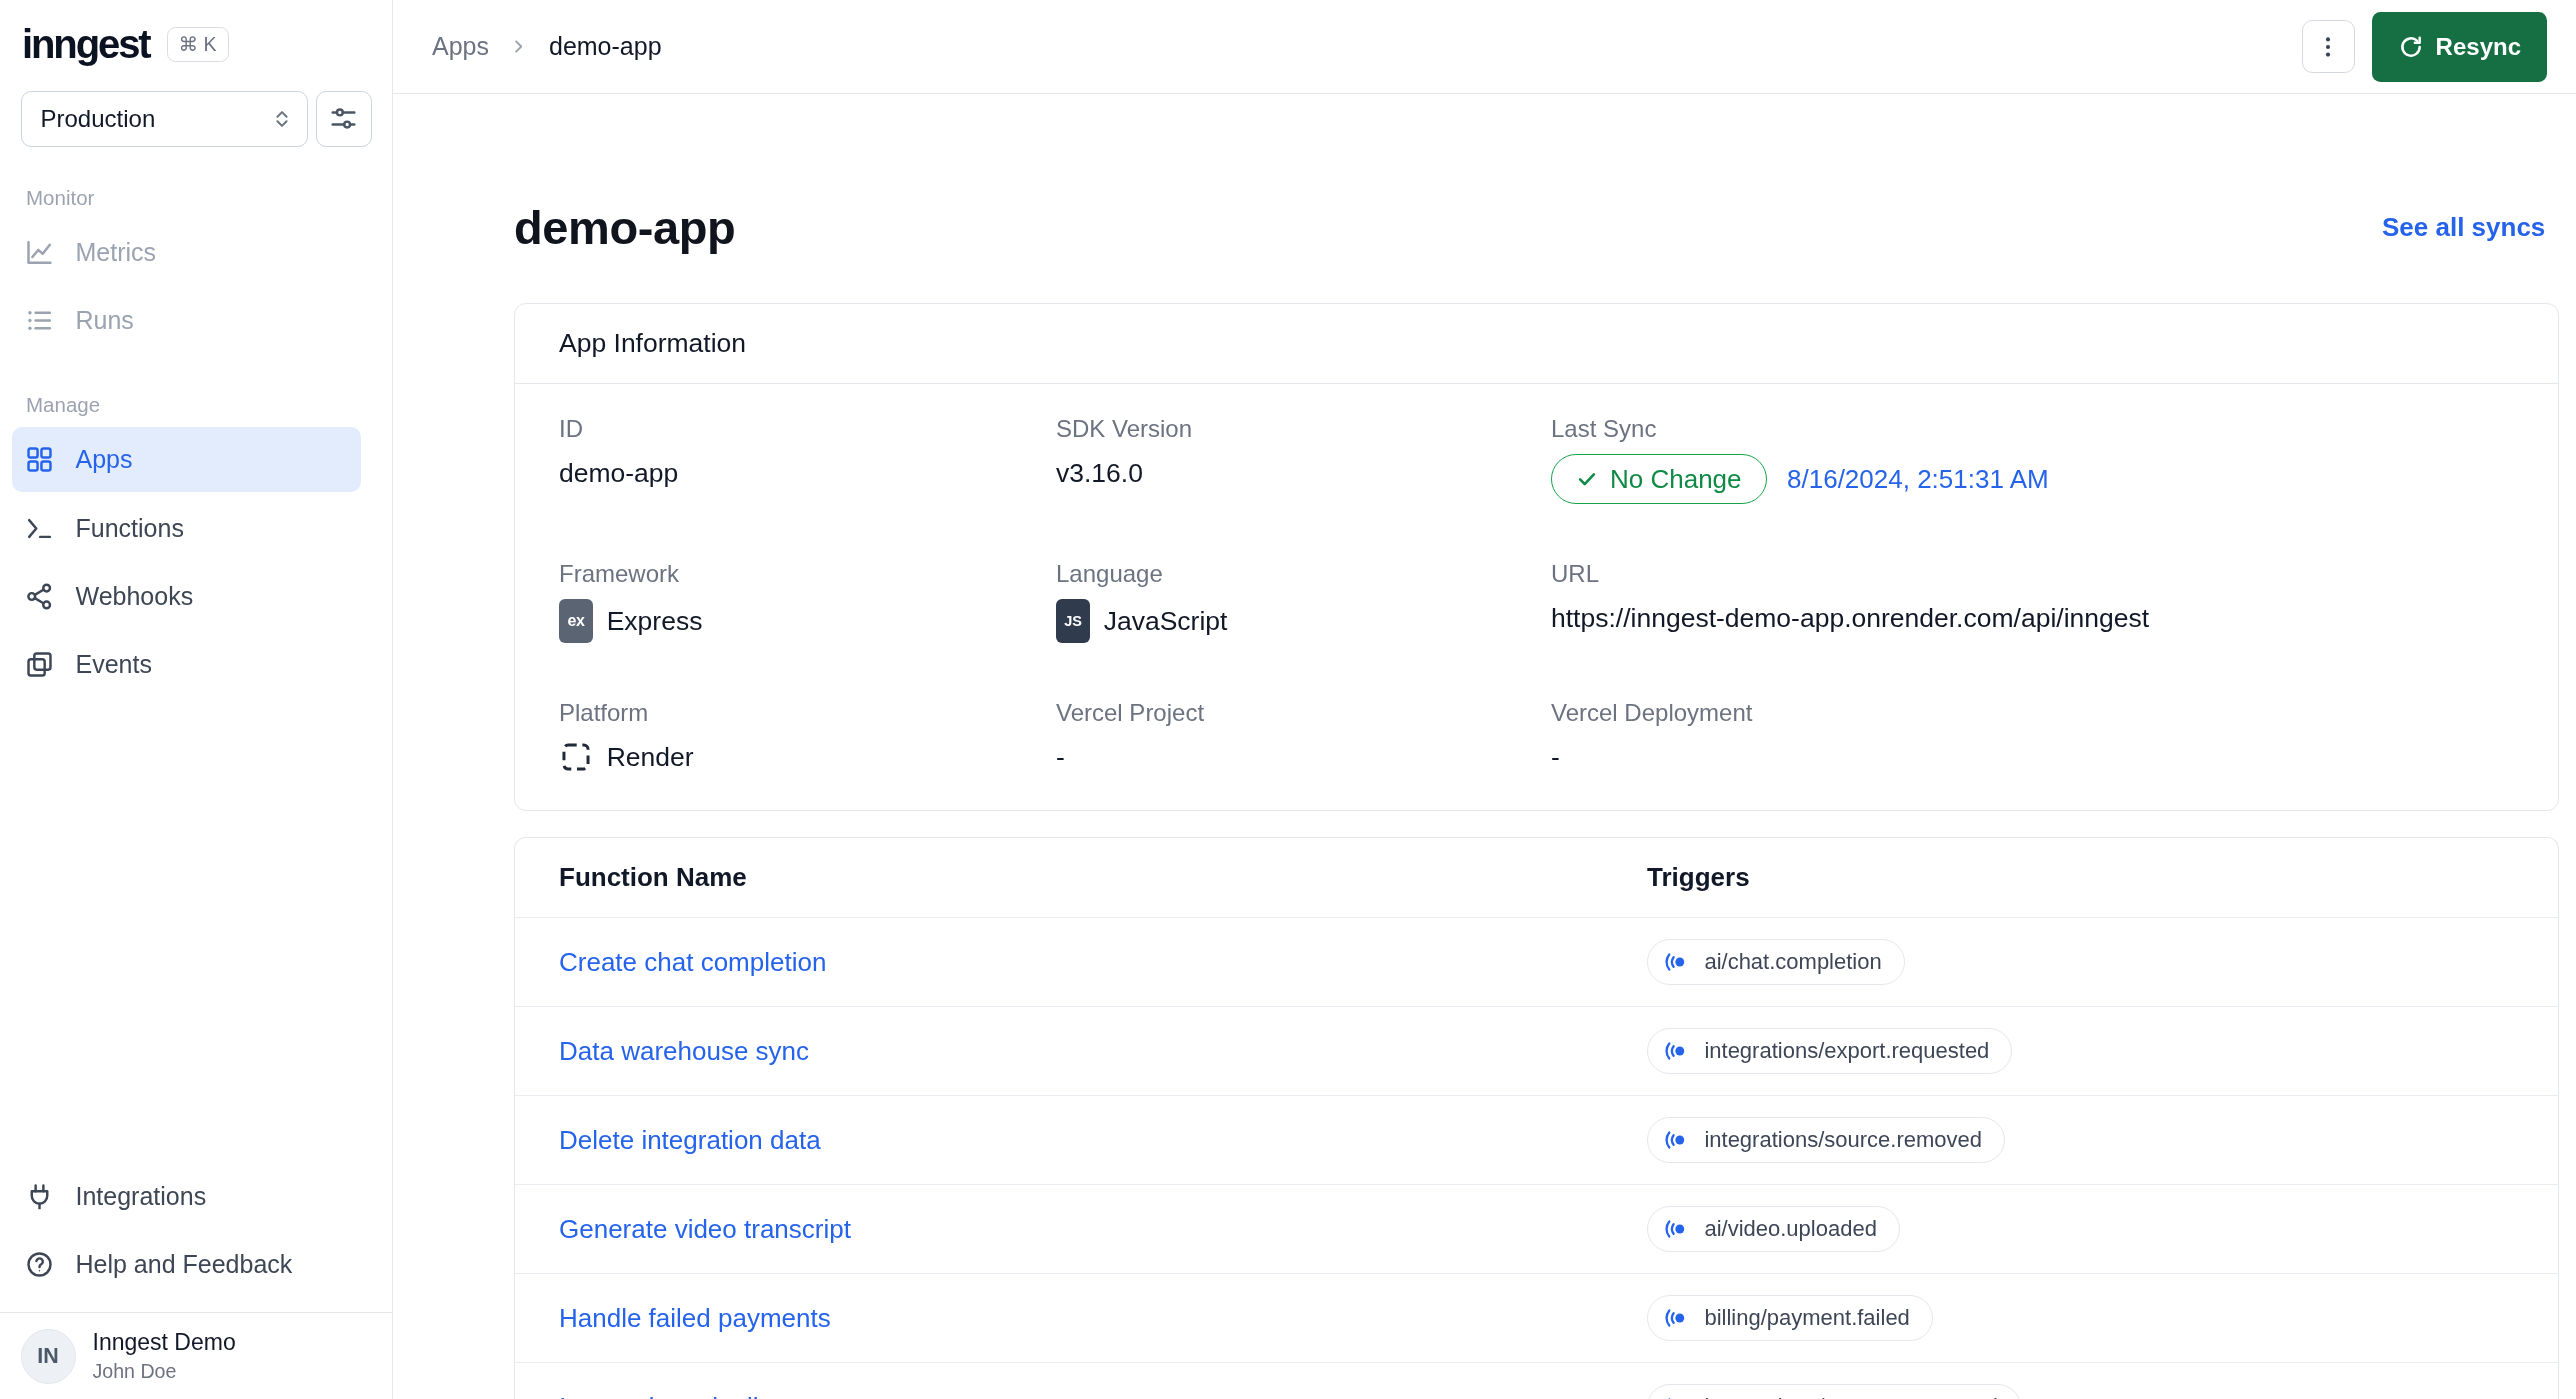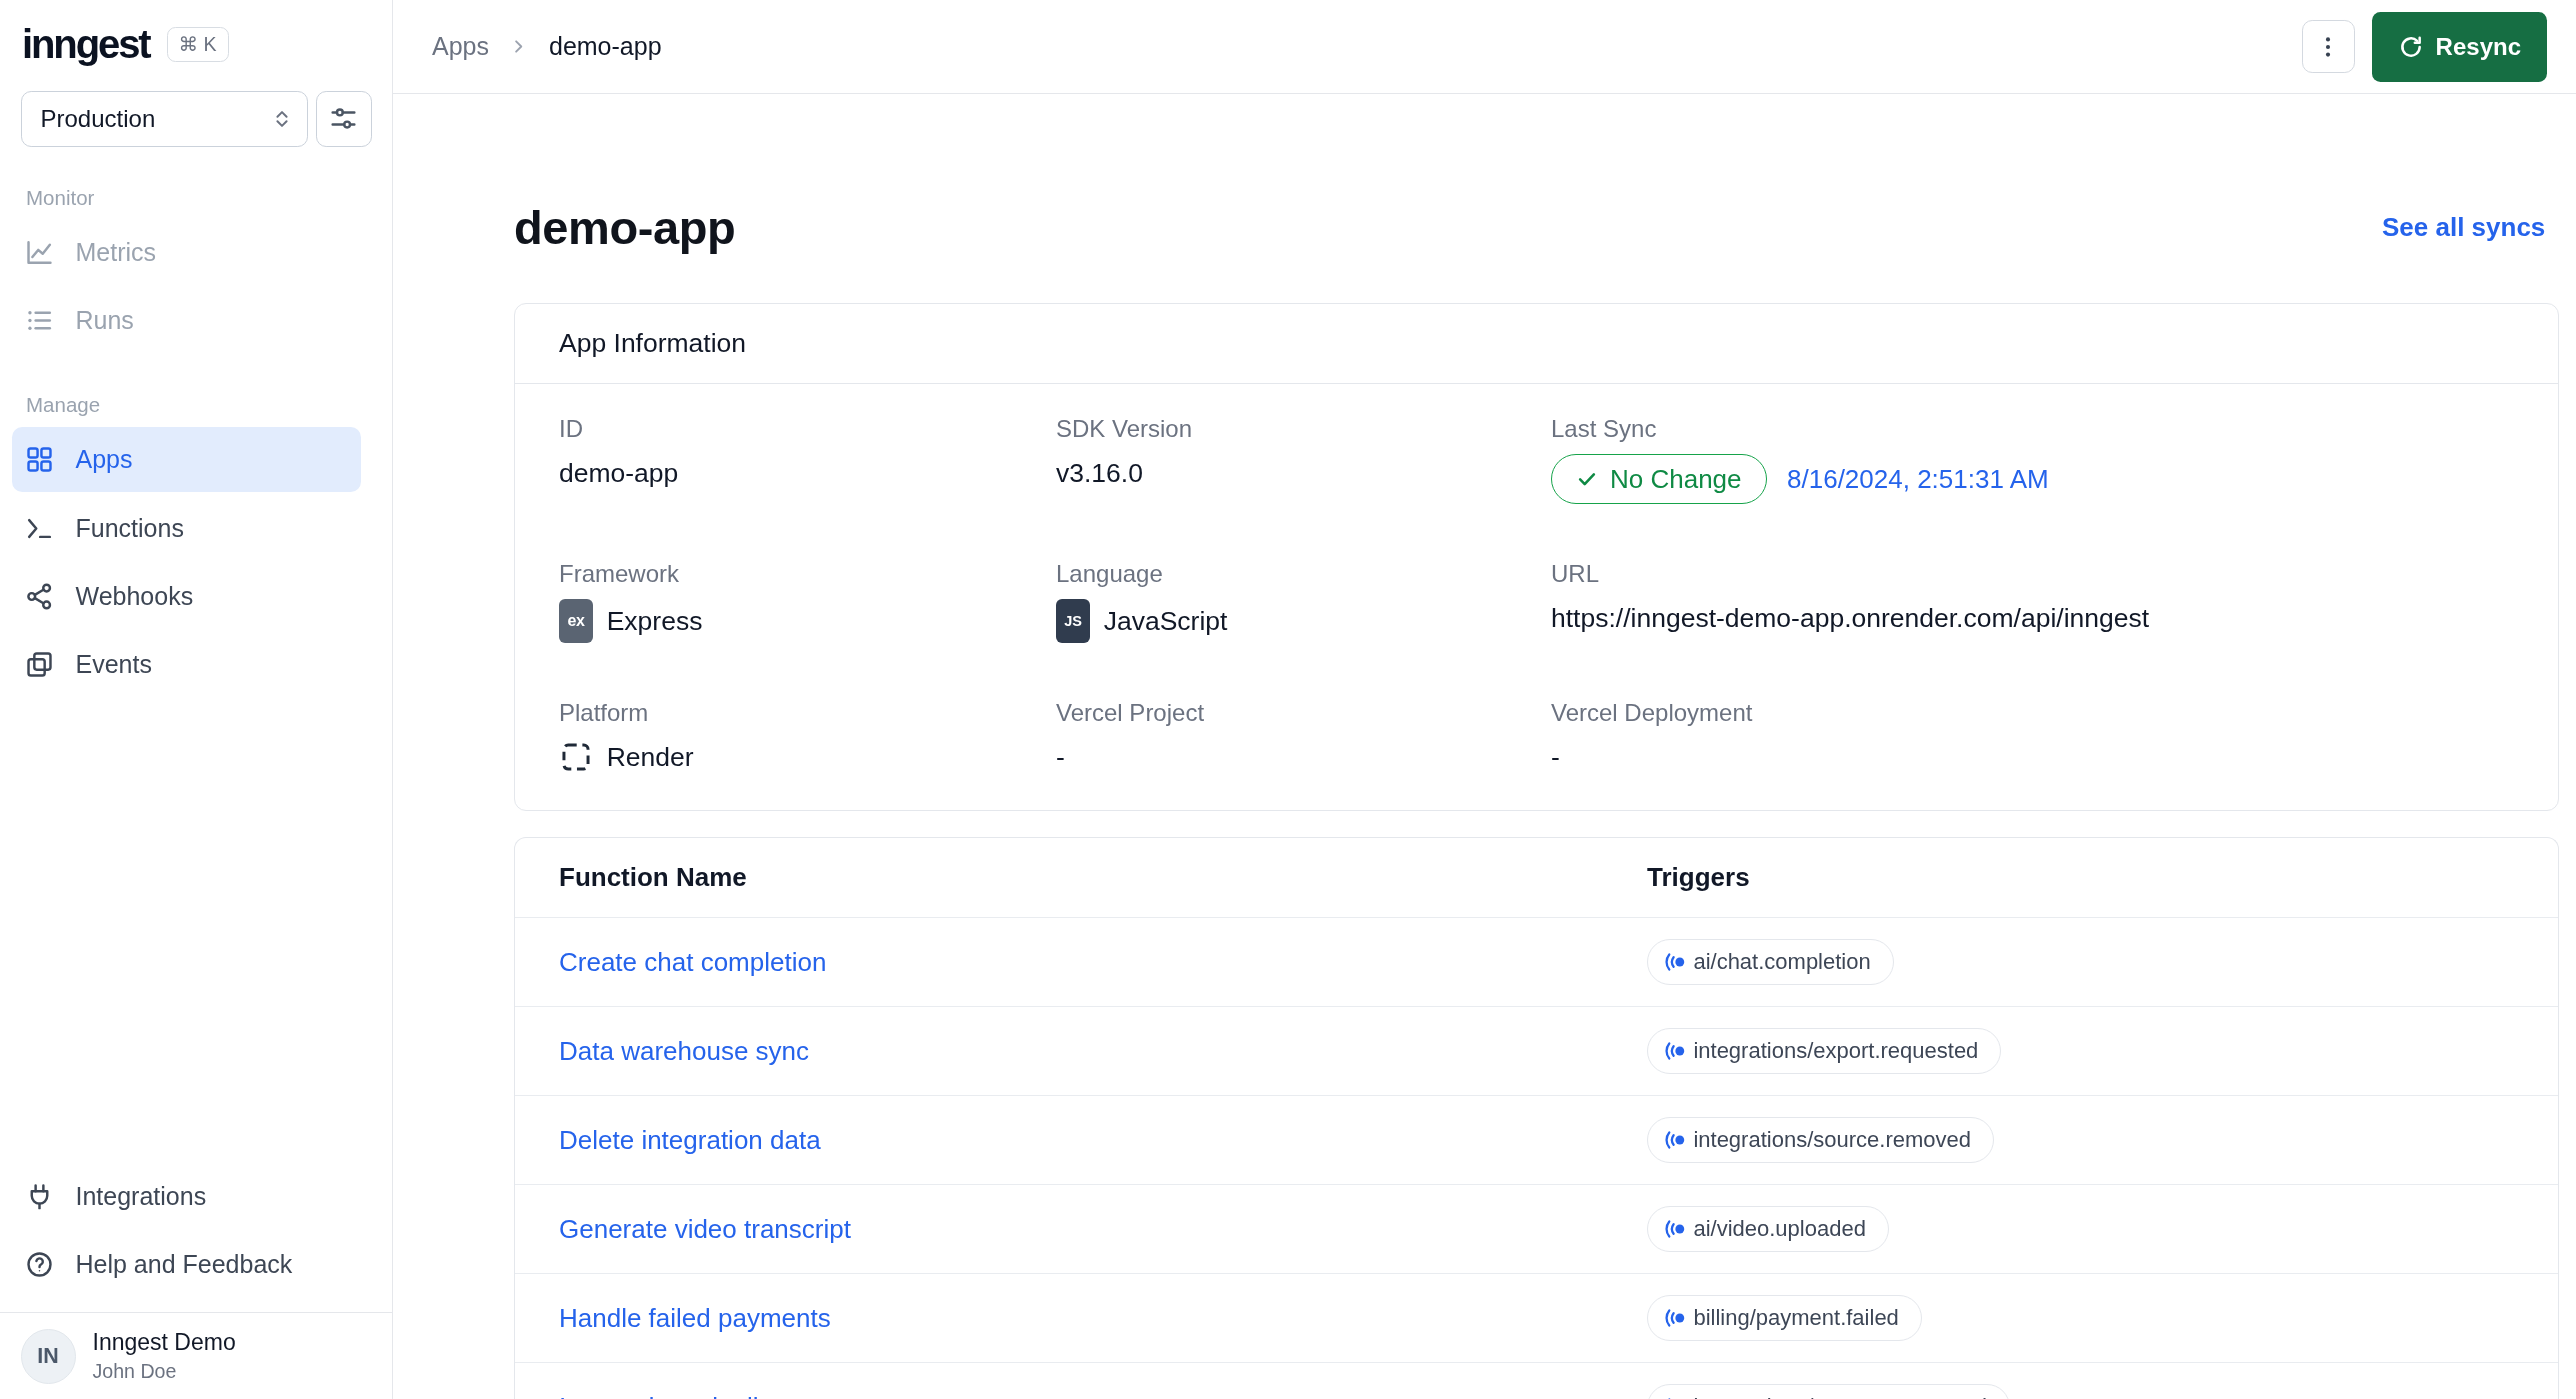--- a/index.html
+++ b/index.html
@@ -49,21 +49,21 @@
   .status-pill{display:inline-flex;align-items:center;gap:12px;border:1.7px solid #16A34A;color:#0F8A44;border-radius:853px;padding:7px 24px;font-size:26px;white-space:nowrap}
   .sync-date{color:#2563EB;font-size:26px;white-space:nowrap}
   .fw-icon{display:inline-flex;align-items:center;justify-content:center;width:34px;height:44px;border-radius:6px;color:#fff;font-weight:700}
   .fw-icon.express{background:#5A6472;font-size:16px;letter-spacing:-0.4px}
   .fw-icon.js{background:#303C4E;font-size:14.5px}
 
   .table-card{margin-top:26px;border-bottom:none;border-bottom-left-radius:0;border-bottom-right-radius:0}
   .t-head{display:grid;grid-template-columns:1088px 1fr;padding:0 44px;height:79px;align-items:center;font-size:26px;font-weight:600;color:#111827}
   .t-row{display:grid;grid-template-columns:1088px 1fr;padding:0 44px;height:89px;align-items:center;border-top:1.7px solid #E9ECF0}
   .fn-link{color:#2563EB;font-size:26px;font-weight:500;cursor:pointer;text-decoration:none;width:max-content}
-  .trigger-pill{display:inline-flex;align-items:center;gap:4px;border:1.7px solid #E4E7EC;border-radius:853px;padding:9.4px 22px 9.4px 15.4px;font-size:22px;color:#3D4656;width:max-content;background:#fff}
+  .trigger-pill{display:inline-flex;align-items:center;gap:15px;border:1.7px solid #E4E7EC;border-radius:853px;padding:9.4px 22px 9.4px 15.4px;font-size:22px;color:#3D4656;width:max-content;background:#fff}
 </style>
 </head>
 <body>
 
 <div class="app">
 
   <aside class="sidebar">
 
     <div class="logo-row">
       <span class="logo">inngest</span>

